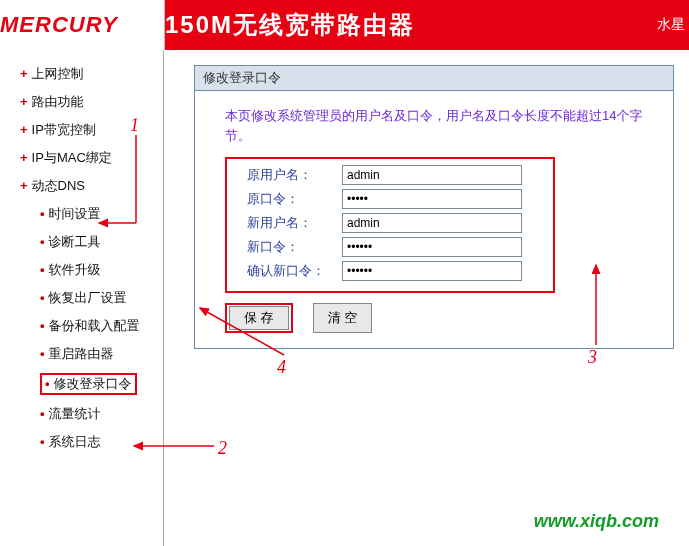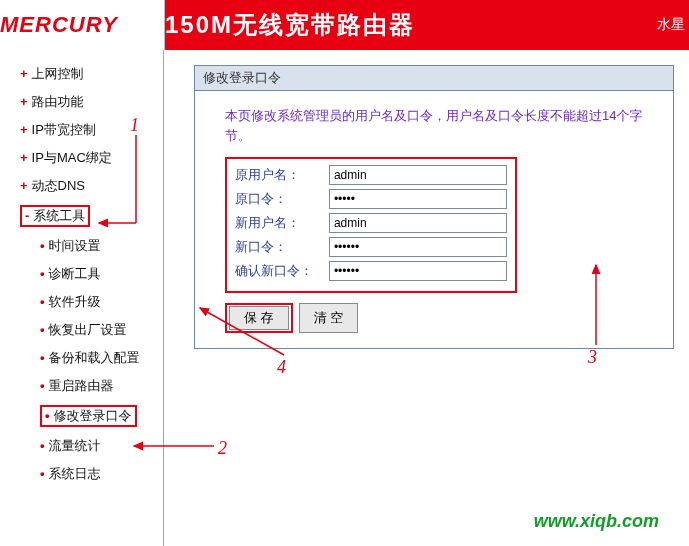--- a/index.html
+++ b/index.html
@@ -19,22 +19,22 @@
   .dot{color:#c00;font-weight:bold;margin-right:4px}
   .hl{border:2px solid #e60012;display:inline-block;padding:0 3px}
   .main{flex:1;position:relative;padding:15px 15px 0 30px;background:#fff}
   .panel{border:1px solid #6b8aa8;width:480px}
   .panel-title{background:#d9e2ec;border-bottom:1px solid #6b8aa8;font-size:13px;padding:3px 8px;color:#333}
   .panel-body{padding:10px 15px 15px 30px}
   .desc{color:#6d28d9;font-size:13px;margin:5px 0 12px 0;line-height:1.5}
   .form-row{display:flex;align-items:center;margin-bottom:4px}
   .form-row label{width:95px;font-size:13px;color:#2a3f9e}
   .form-row input{width:180px;height:20px;border:1px solid #7a8a99;padding:0 4px;font-size:12px;font-family:Arial}
-  .form-box{border:2px solid #e60012;padding:6px 8px;width:292px}
-  .btn-row{margin-top:10px;display:flex;gap:6px}
+  .form-box{border:2px solid #e60012;padding:6px 20px;width:330px}
+  .btn-row{margin-top:10px;display:flex;gap:20px}
   .btn{background:#e8e8e8;border:1px solid #888;padding:2px 14px;font-size:13px;cursor:pointer;font-family:inherit}
   .btn-hl{border:2px solid #e60012;padding:1px 2px;display:inline-block}
   .watermark{position:absolute;bottom:14px;right:30px;font:italic bold 18px Arial;color:#109e28}
   .ann{position:absolute;color:#e60012;font-size:18px;font-family:"Times New Roman",serif;font-style:italic}
   .arrow-svg{position:absolute;pointer-events:none;overflow:visible}
 </style>
 </head>
 <body>
 
 <div class="header">
@@ -46,21 +46,20 @@
 </div>
 
 <div class="body">
   <div class="sidebar">
     <ul class="menu">
       <li><span class="plus">+</span><a>上网控制</a></li>
       <li><span class="plus">+</span><a>路由功能</a></li>
       <li><span class="plus">+</span><a>IP带宽控制</a></li>
       <li><span class="plus">+</span><a>IP与MAC绑定</a></li>
       <li><span class="plus">+</span><a>动态DNS</a></li>
-      <li><span class="hl"><span class="plus">-</span><a>系统工具</a></span></li>
       <li class="sub"><span class="dot">•</span><a>时间设置</a></li>
       <li class="sub"><span class="dot">•</span><a>诊断工具</a></li>
       <li class="sub"><span class="dot">•</span><a>软件升级</a></li>
       <li class="sub"><span class="dot">•</span><a>恢复出厂设置</a></li>
       <li class="sub"><span class="dot">•</span><a>备份和载入配置</a></li>
       <li class="sub"><span class="dot">•</span><a>重启路由器</a></li>
       <li class="sub"><span class="hl"><span class="dot">•</span><a>修改登录口令</a></span></li>
       <li class="sub"><span class="dot">•</span><a>流量统计</a></li>
       <li class="sub"><span class="dot">•</span><a>系统日志</a></li>
     </ul>

